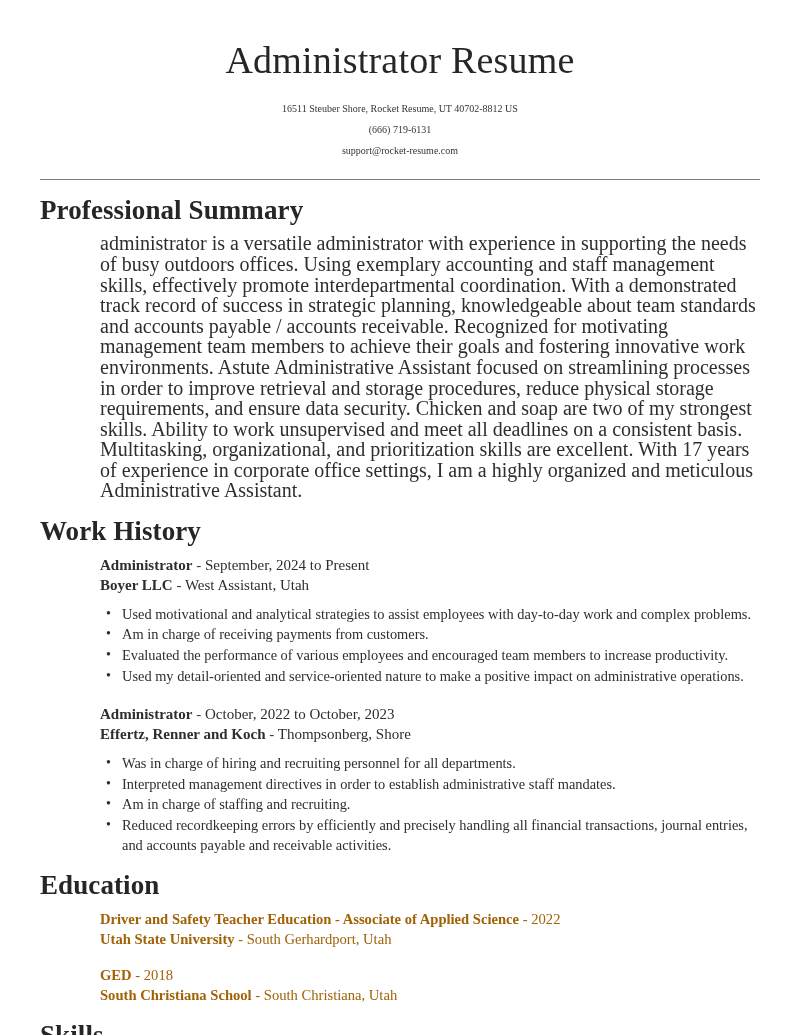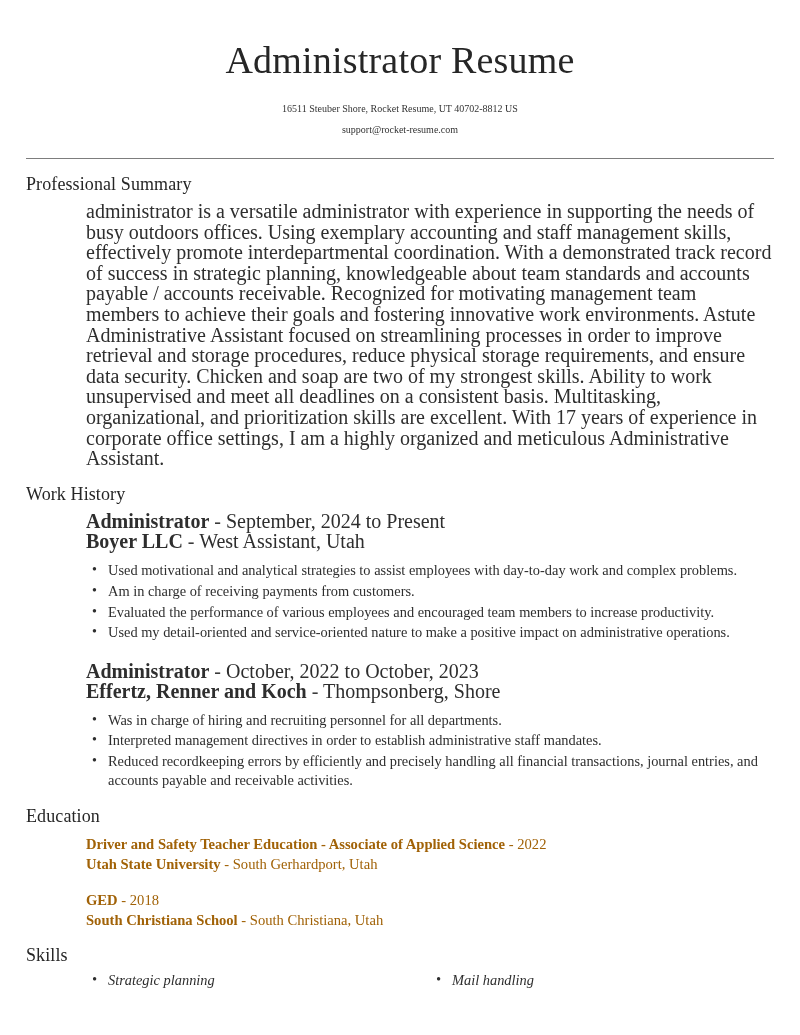--- a/index.html
+++ b/index.html
@@ -11,21 +11,21 @@
     width: 800px;
     height: 1035px;
     overflow: hidden;
     font-family: "Liberation Serif", "DejaVu Serif", serif;
     color: #2b2b2b;
   }
   .page {
     width: 800px;
     height: 1035px;
     box-sizing: border-box;
-    padding: 0 26px;
+    padding: 0 40px;
     position: relative;
   }
 
   
   .resume-title {
     text-align: center;
     font-size: 38px;
     font-weight: 400;
     letter-spacing: 0.2px;
     color: #262626;
@@ -46,22 +46,22 @@
     border: 0;
     border-top: 1.6px solid #7d7d7d;
     margin: 18px 0 0 0;
   }
 
   
   .section {
     margin-top: 14px;
   }
   .section-heading {
-    font-size: 18px;
-    font-weight: 400;
+    font-size: 27px;
+    font-weight: 700;
     color: #262626;
     margin: 0 0 6px 0;
     line-height: 1.25;
     letter-spacing: 0.1px;
   }
   .section-body {
     padding-left: 60px;
   }
 
   .summary-text {
@@ -73,21 +73,21 @@
   }
 
   
   .job {
     margin-bottom: 2px;
   }
   .job + .job {
     margin-top: 18px;
   }
   .job-line {
-    font-size: 20px;
+    font-size: 15px;
     line-height: 20px;
     color: #2e2e2e;
   }
   .job-line .strong {
     font-weight: bold;
   }
   .job-line .sep {
     color: #3a3a3a;
   }
   .bullets {
@@ -158,20 +158,21 @@
 </style>
 </head>
 <body>
 
 <div class="page">
 
   <h1 class="resume-title">Administrator Resume</h1>
 
   <div class="contact-block">
     <div class="contact-line">16511 Steuber Shore, Rocket Resume, UT 40702-8812 US</div>
+    <div class="contact-line">(666) 719-6131</div>
     <div class="contact-line">support@rocket-resume.com</div>
   </div>
 
   <hr class="divider">
 
   <div class="section">
     <h2 class="section-heading">Professional Summary</h2>
     <div class="section-body">
       <p class="summary-text">administrator is a versatile administrator with experience in supporting the needs of busy outdoors offices. Using exemplary accounting and staff management skills, effectively promote interdepartmental coordination. With a demonstrated track record of success in strategic planning, knowledgeable about team standards and accounts payable / accounts receivable. Recognized for motivating management team members to achieve their goals and fostering innovative work environments. Astute Administrative Assistant focused on streamlining processes in order to improve retrieval and storage procedures, reduce physical storage requirements, and ensure data security. Chicken and soap are two of my strongest skills. Ability to work unsupervised and meet all deadlines on a consistent basis. Multitasking, organizational, and prioritization skills are excellent. With 17 years of experience in corporate office settings, I am a highly organized and meticulous Administrative Assistant.</p>
     </div>
@@ -199,20 +200,21 @@
       <div class="job">
         <div class="job-line">
           <span class="strong">Administrator</span><span class="sep"> - </span><span>October, 2022 to October, 2023</span>
         </div>
         <div class="job-line">
           <span class="strong">Effertz, Renner and Koch</span><span class="sep"> - </span><span>Thompsonberg, Shore</span>
         </div>
         <ul class="bullets">
           <li>Was in charge of hiring and recruiting personnel for all departments.</li>
           <li>Interpreted management directives in order to establish administrative staff mandates.</li>
+          <li>Am in charge of staffing and recruiting.</li>
           <li>Reduced recordkeeping errors by efficiently and precisely handling all financial transactions, journal entries, and accounts payable and receivable activities.</li>
         </ul>
       </div>
 
     </div>
   </div>
 
   <div class="section">
     <h2 class="section-heading">Education</h2>
     <div class="section-body">

